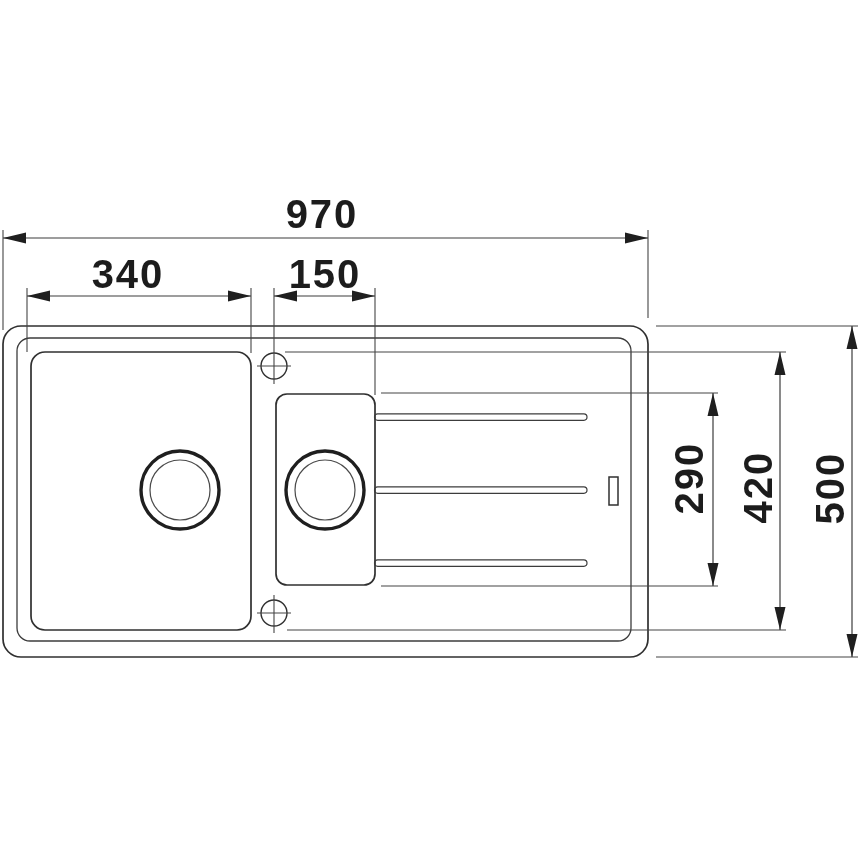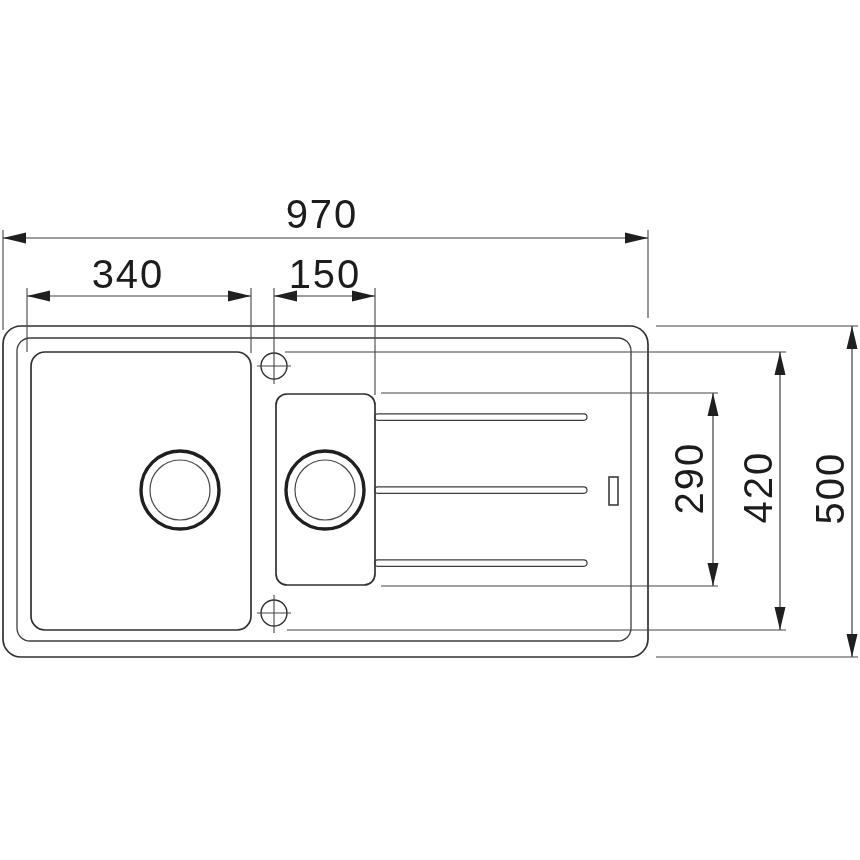--- a/index.html
+++ b/index.html
@@ -6,20 +6,21 @@
     margin: 0;
     padding: 0;
     background: #ffffff;
   }
   .stage {
     position: relative;
     width: 860px;
     height: 860px;
     background: #ffffff;
     font-family: "Liberation Sans", sans-serif;
+    font-weight: bold;
   }
   svg { display: block; }
 
   
   .outline     { fill: none; stroke: #303030; stroke-width: 1.7px; }
   .rim         { fill: none; stroke: #3c3c3c; stroke-width: 1.3px; }
   .bowl        { fill: none; stroke: #303030; stroke-width: 1.7px; }
   .drain-outer { fill: none; stroke: #1f1f1f; stroke-width: 3.4px; }
   .drain-inner { fill: none; stroke: #4a4a4a; stroke-width: 1.2px; }
   .groove      { fill: none; stroke: #3c3c3c; stroke-width: 1.2px; }

